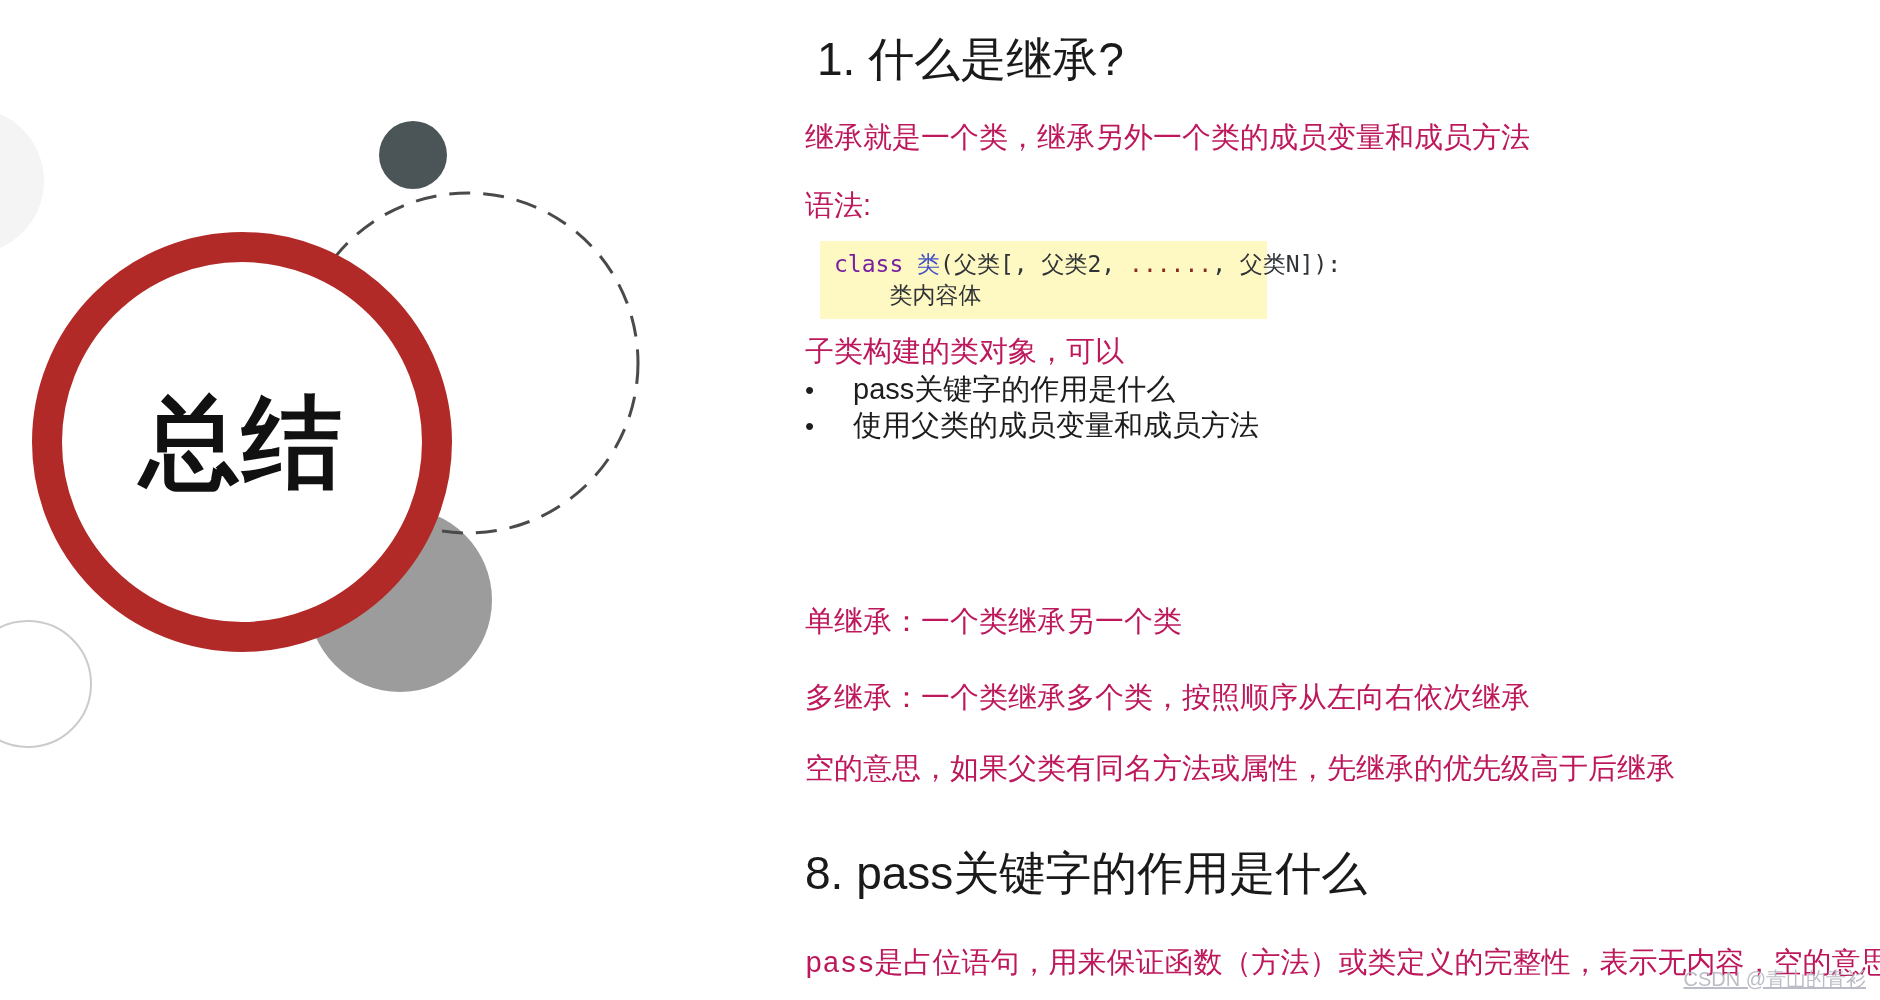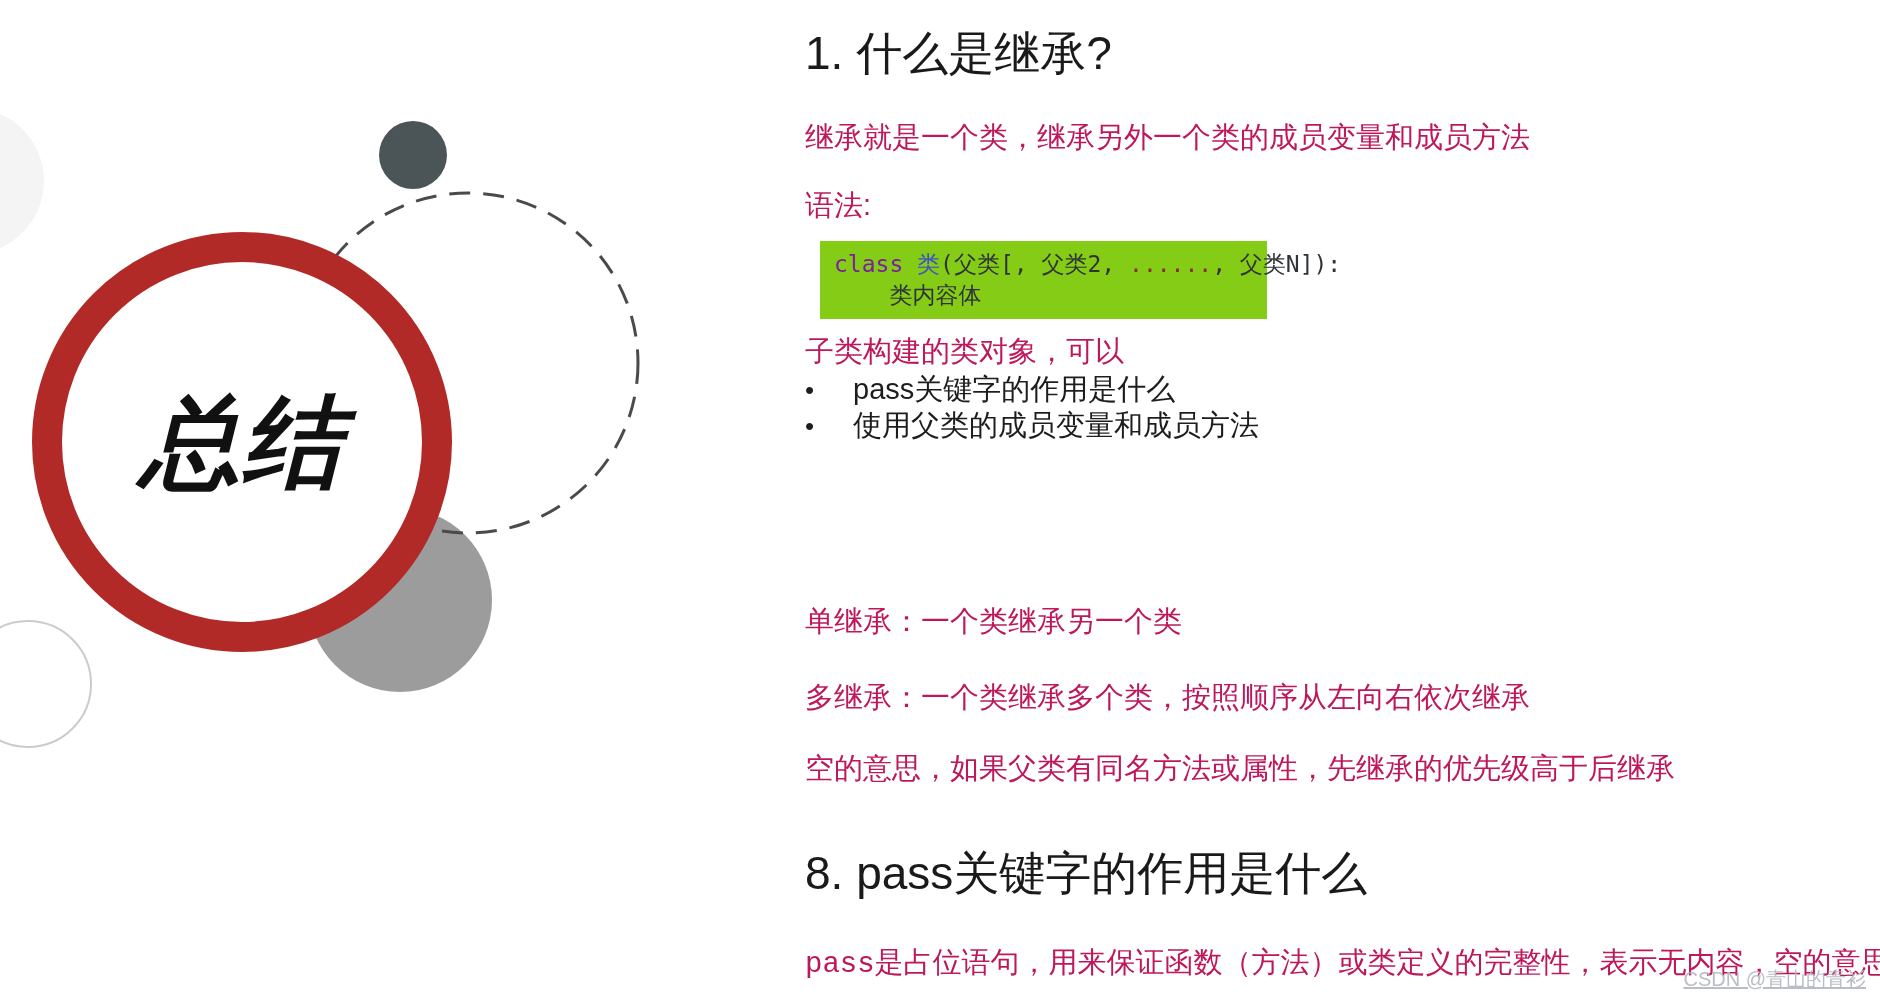--- a/index.html
+++ b/index.html
@@ -1,43 +1,43 @@
 <!DOCTYPE html>
 <html><head>
 <meta charset="utf-8">
 <style>
   html,body{margin:0;padding:0;background:#fff;}
   .canvas{position:relative;width:1880px;height:1000px;background:#fff;overflow:hidden;
           font-family:"Liberation Sans","DejaVu Sans",sans-serif;color:#1d1d1f;}
 
   
   .graphic{position:absolute;left:0;top:0;width:700px;height:1000px;}
-  .circle{position:absolute;border-radius:50%;font-style:italic;}
+  .circle{position:absolute;border-radius:50%;}
   .c-light{left:-102px;top:108px;width:146px;height:146px;background:#f4f4f4;z-index:1;}
   .c-dark{left:379px;top:121px;width:68px;height:68px;background:#4b5456;z-index:2;}
   .c-gray{left:308px;top:508px;width:184px;height:184px;background:#9c9c9c;z-index:2;}
   .c-outline{left:-36px;top:620px;width:128px;height:128px;background:#fff;
              border:2px solid #cbcbcb;box-sizing:border-box;z-index:2;}
   .c-dashed{position:absolute;left:290px;top:185px;width:356px;height:356px;z-index:3;}
   .c-red{left:32px;top:232px;width:420px;height:420px;background:#fff;
          border:30px solid #b22a27;box-sizing:border-box;z-index:4;
          display:flex;align-items:center;justify-content:center;}
   .summary-label{font-size:100px;font-weight:600;color:#111;line-height:1;letter-spacing:2px;}
 
   
   .content{position:absolute;left:0;top:0;width:1880px;height:1000px;}
   .h{position:absolute;left:805px;margin:0;font-size:46px;font-weight:400;
      line-height:1.2;white-space:nowrap;color:#1a1a1a;}
   .p{position:absolute;left:805px;margin:0;font-size:29px;font-weight:400;
      line-height:1.2;white-space:nowrap;color:#be185d;}
-  .h1{top:26px;}
+  .h1{top:32px;margin-left:12px;}
   .p-intro{top:120px;}
   .p-syntax{top:188px;}
   .codeblock{position:absolute;left:820px;top:241px;width:447px;height:78px;
-             background:#84cc16;box-sizing:border-box;padding:8px 14px;
+             background:#fef9c3;box-sizing:border-box;padding:8px 14px;
              font-family:"DejaVu Sans Mono","Liberation Mono",monospace;
              font-size:23px;line-height:31px;color:#2f3337;}
   .code-line{white-space:pre;display:block;}
   .tok-kw{color:#7a1fa0;}
   .tok-cn{color:#4150c8;}
   .tok-dots{color:#8b2a20;}
   .p-subnote{top:334px;}
   .bullets{position:absolute;left:805px;top:372px;font-size:29px;line-height:35px;color:#1d1d1f;}
   .bullet-row{white-space:nowrap;}
   .bullet-marker{display:inline-block;width:48px;font-size:26px;}

